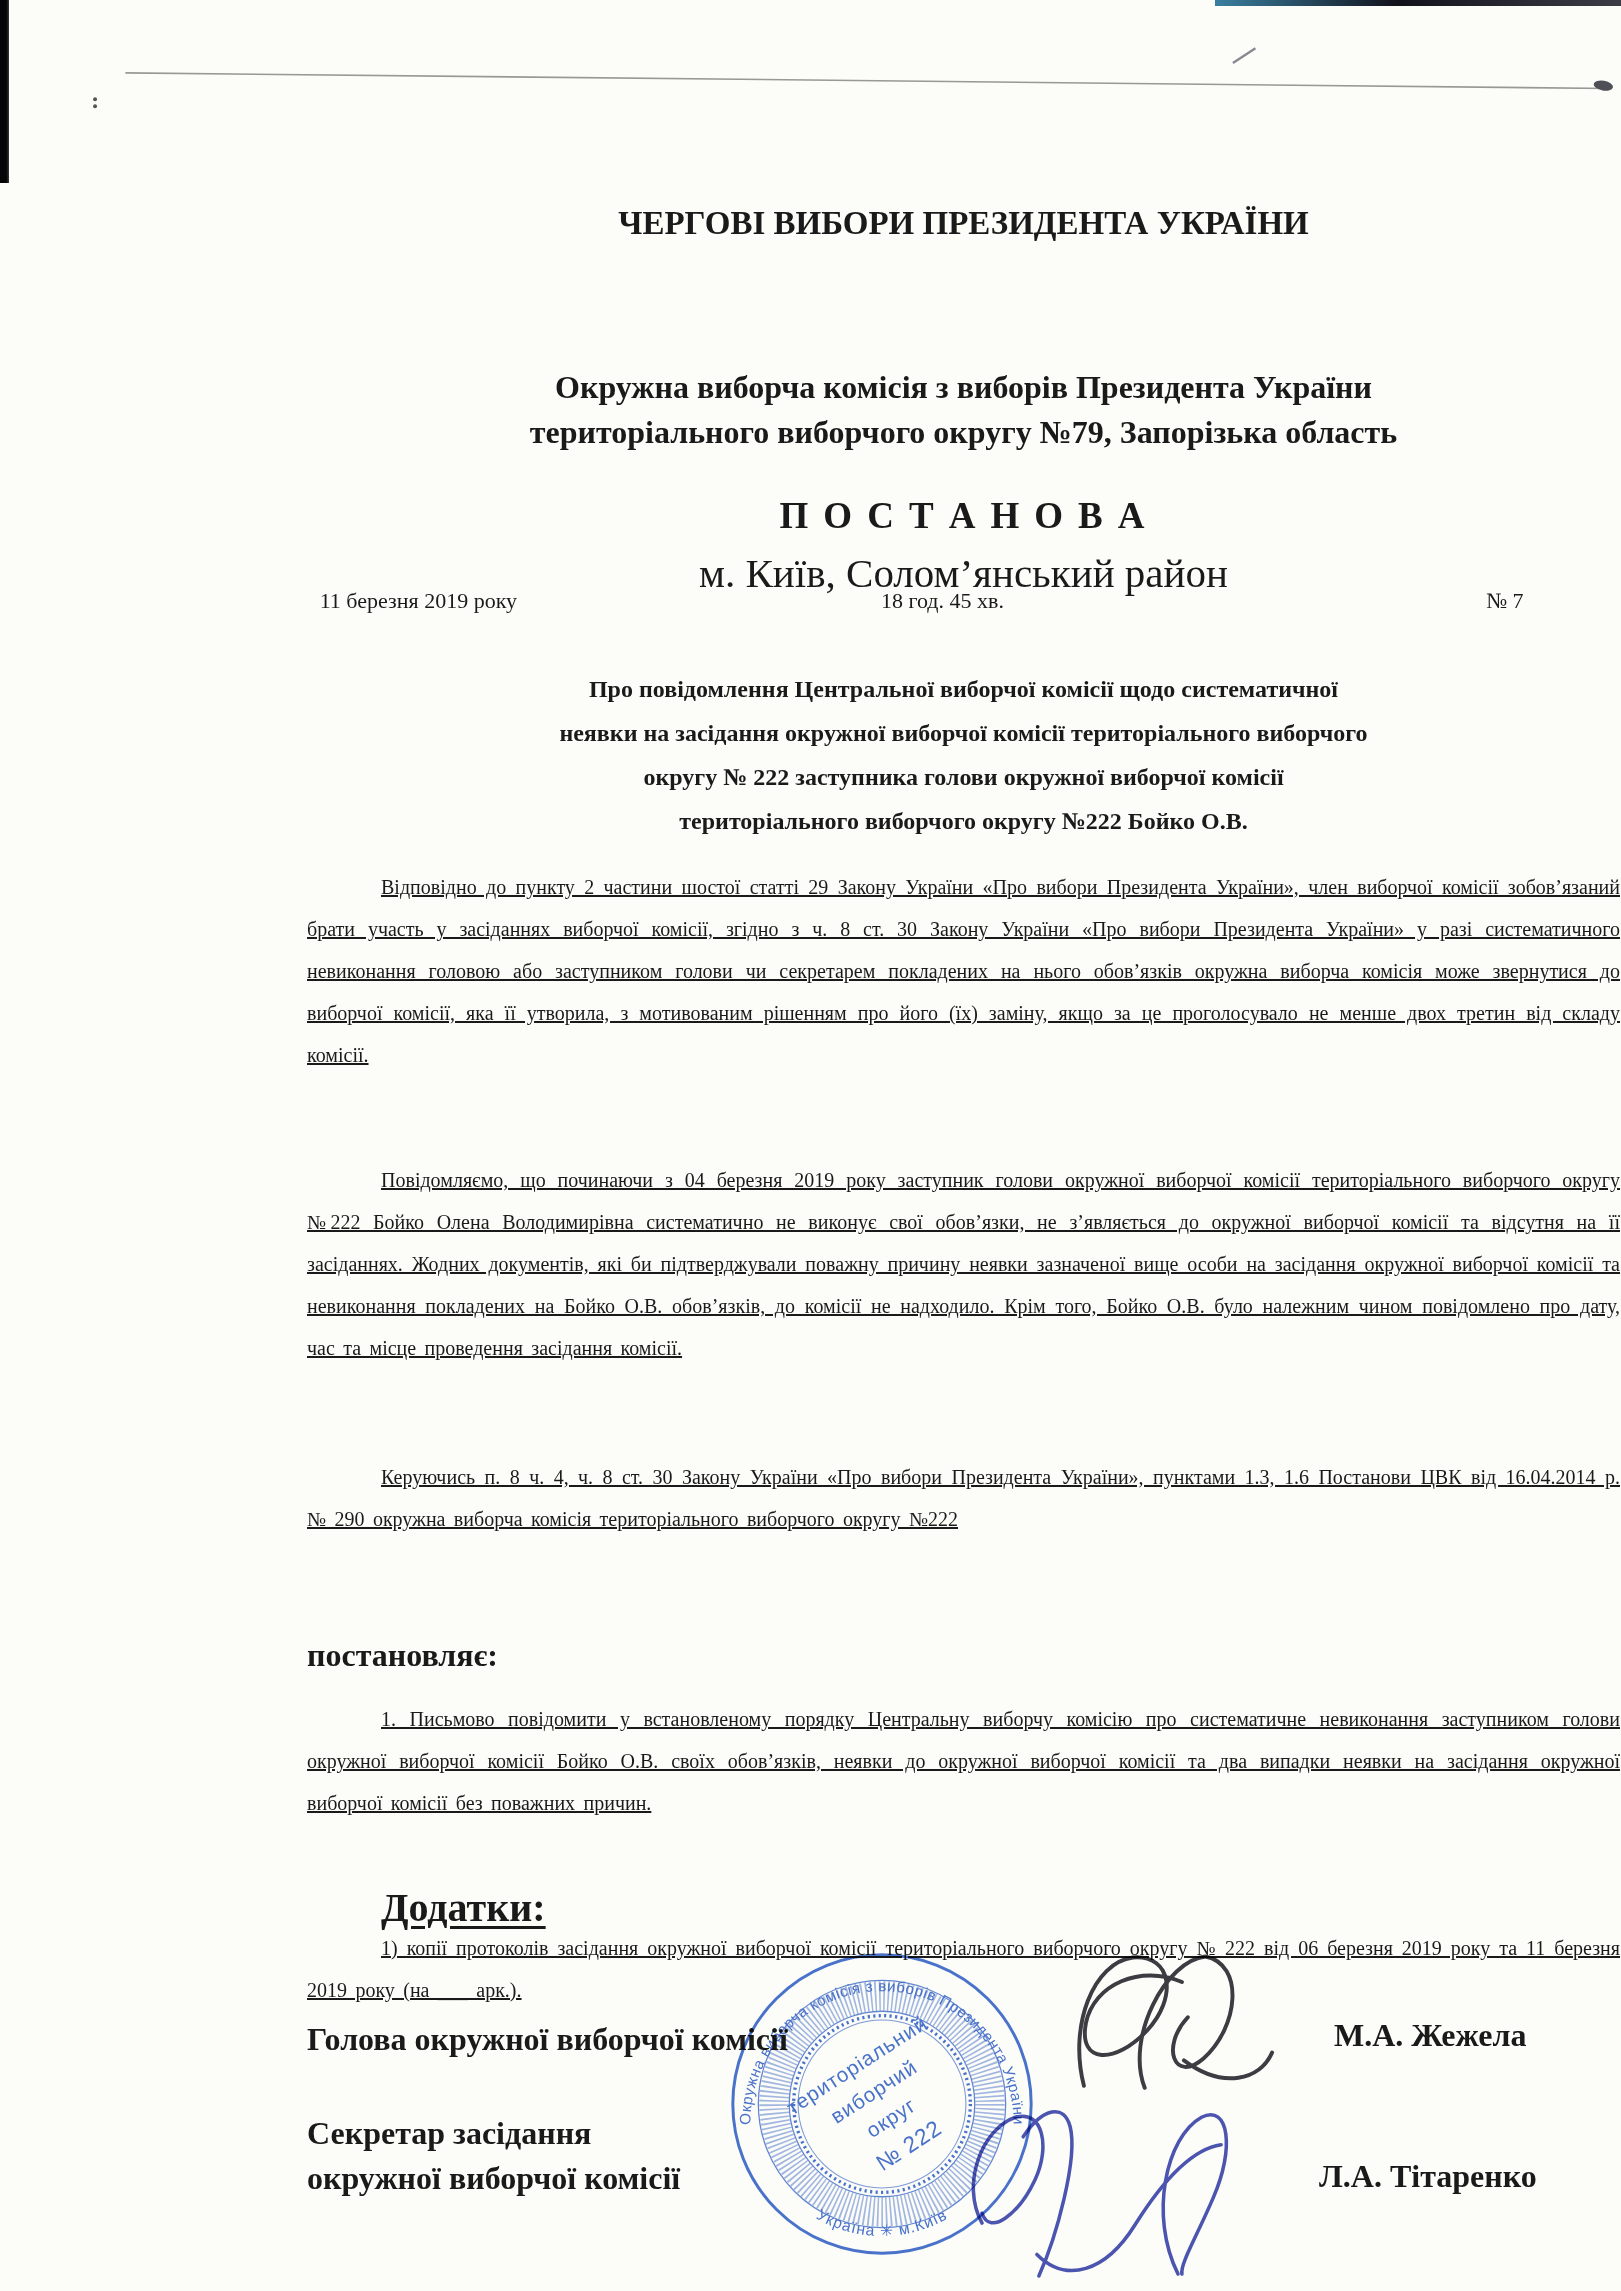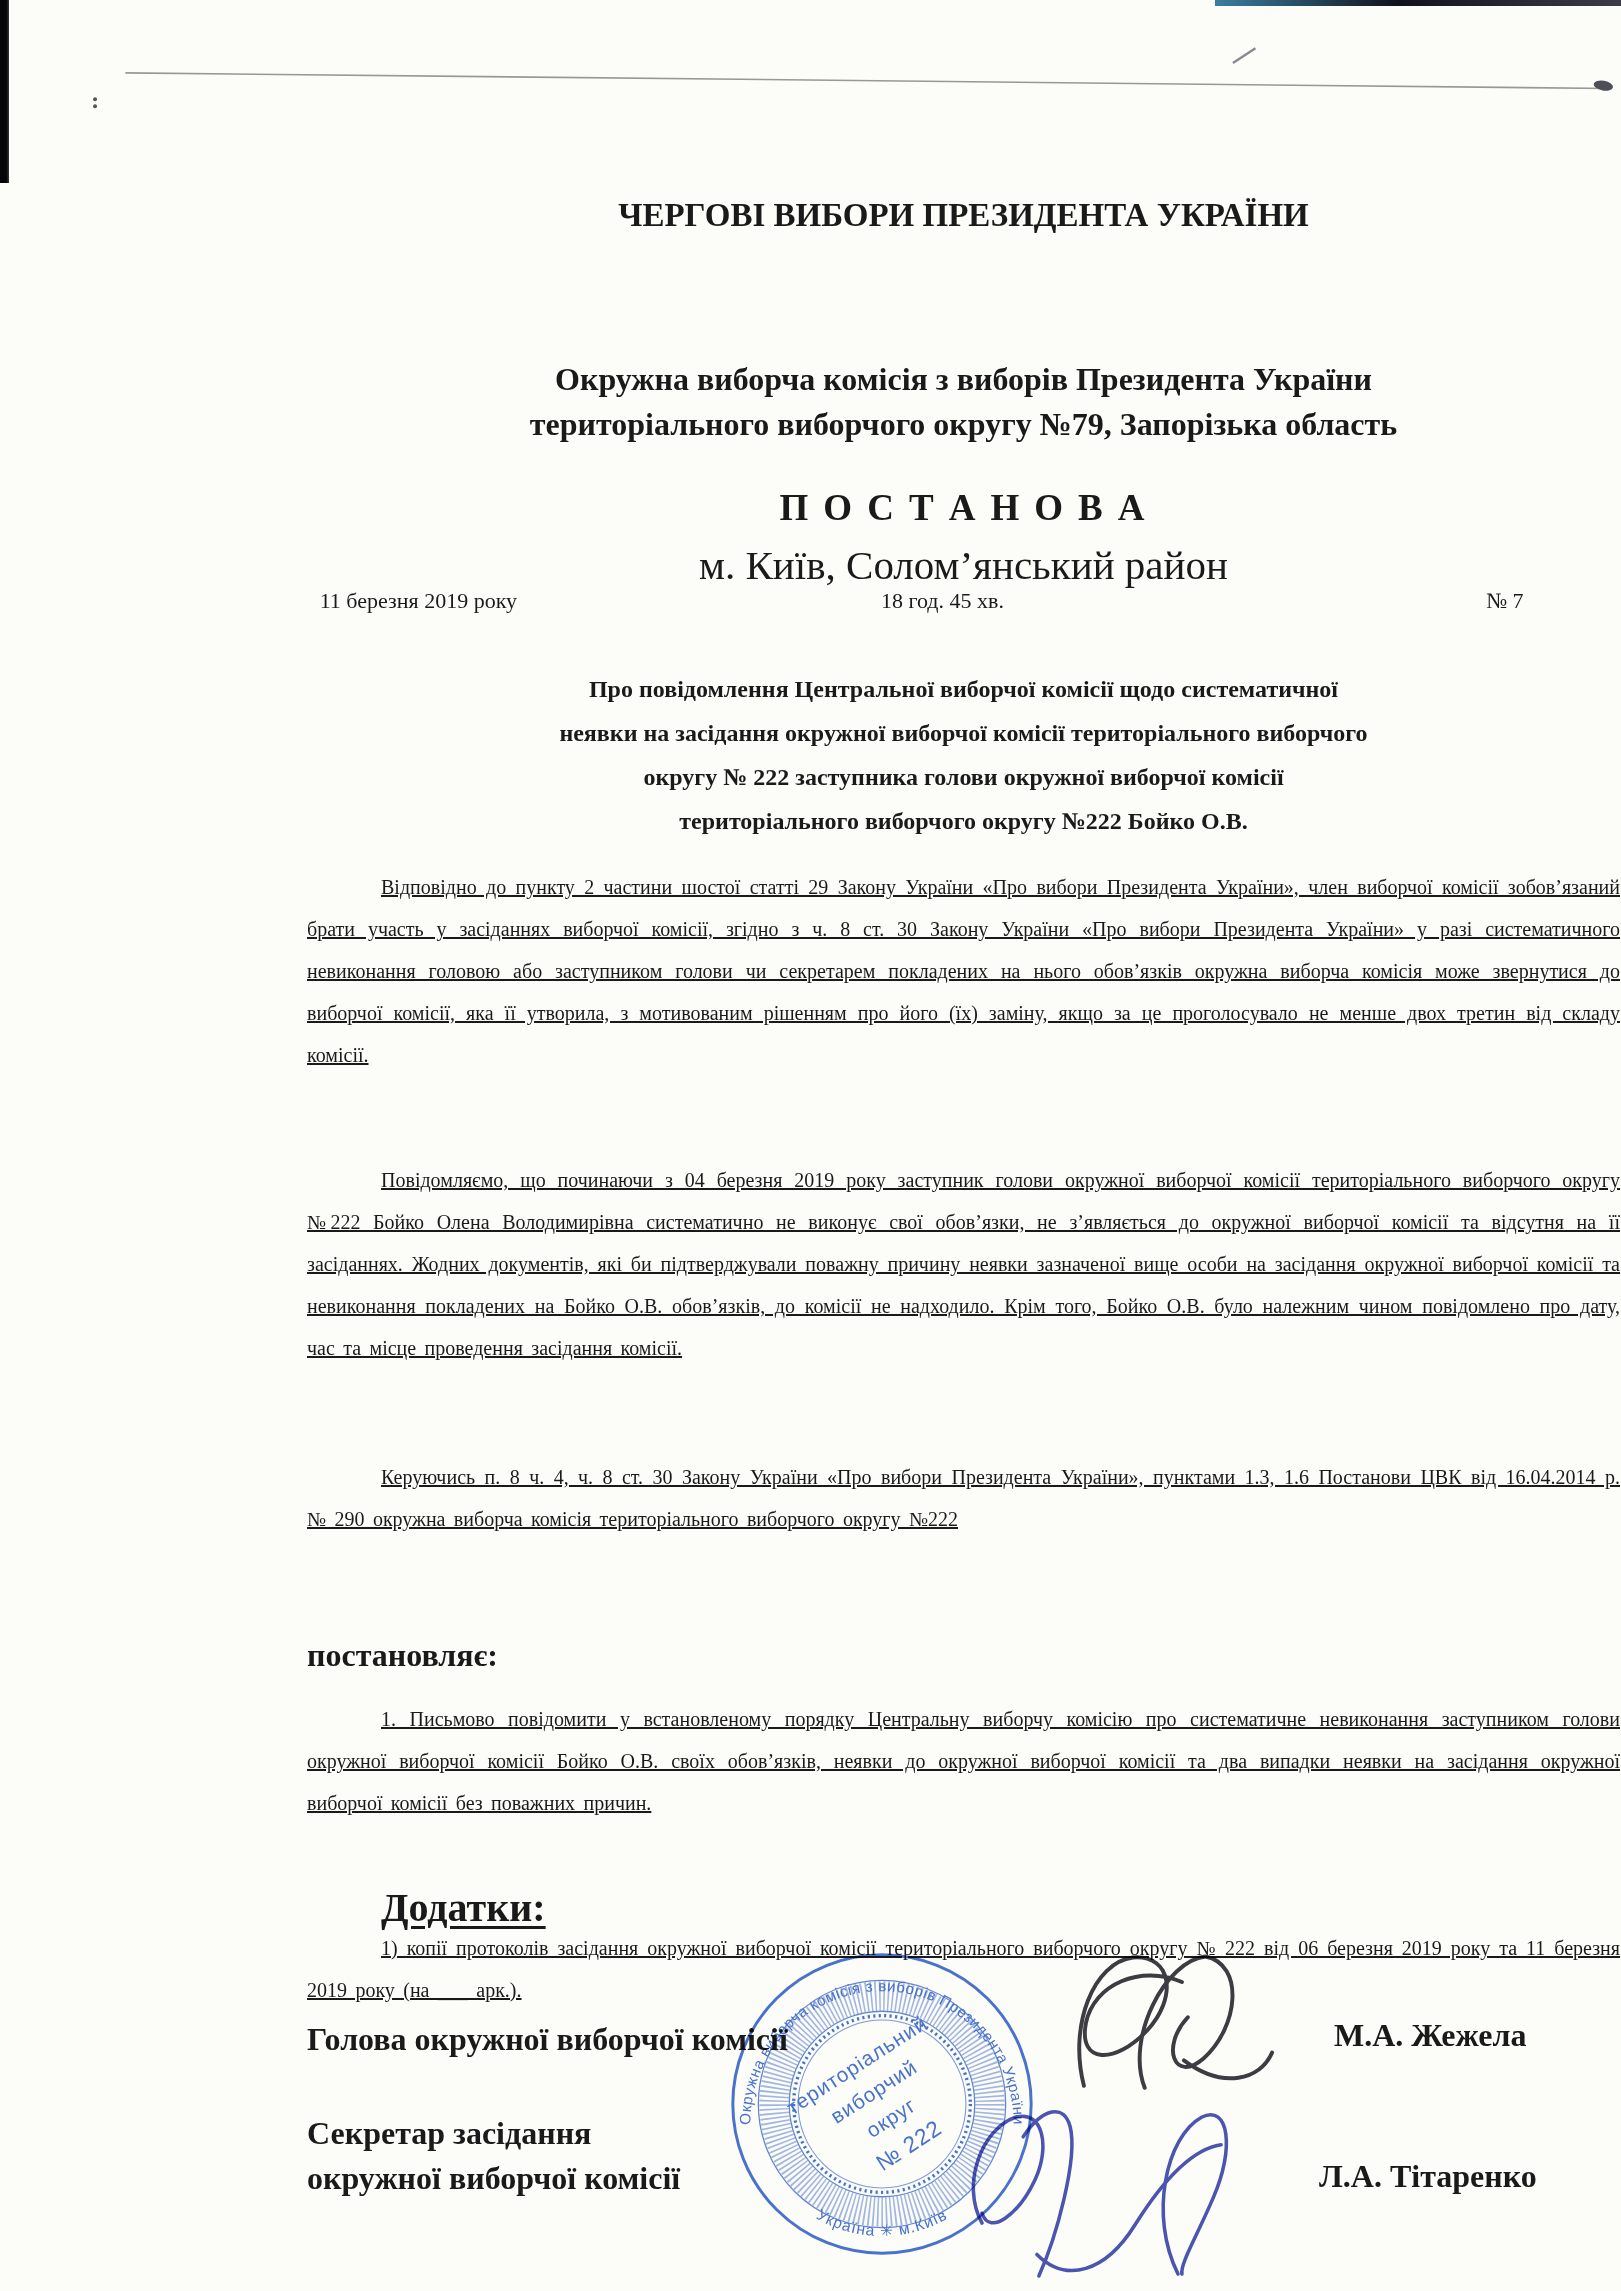--- a/index.html
+++ b/index.html
@@ -6,21 +6,21 @@
   .page{
     position:relative;
     width:1621px;height:2292px;
     background:#fcfcf8;
     font-family:"Liberation Serif","DejaVu Serif",serif;
     color:#1a1a1a;
     overflow:hidden;
   }
   .abs{position:absolute;}
   .col{position:absolute;left:307px;width:1313px;}
-  .center{text-align:center;}
+  .center{text-align:center;margin-top:8px;}
   .t-hdr{font-size:33px;font-weight:bold;line-height:46px;}
   .t-comm{font-size:32px;font-weight:bold;line-height:45px;}
   .t-post{font-size:37px;font-weight:bold;letter-spacing:2.9px;}
   .t-place{font-size:41px;}
   .t-meta{font-size:22px;height:43px;}
   .t-meta span{position:absolute;white-space:nowrap;}
   .t-subject div{font-size:24px;font-weight:bold;line-height:44px;text-align:center;}
   .t-body{font-size:20px;line-height:42px;text-align:justify;word-spacing:3.4px;margin:0;text-decoration:underline;}
   .ind{text-indent:74px;}
   .t-resolve{font-size:32px;font-weight:bold;}

